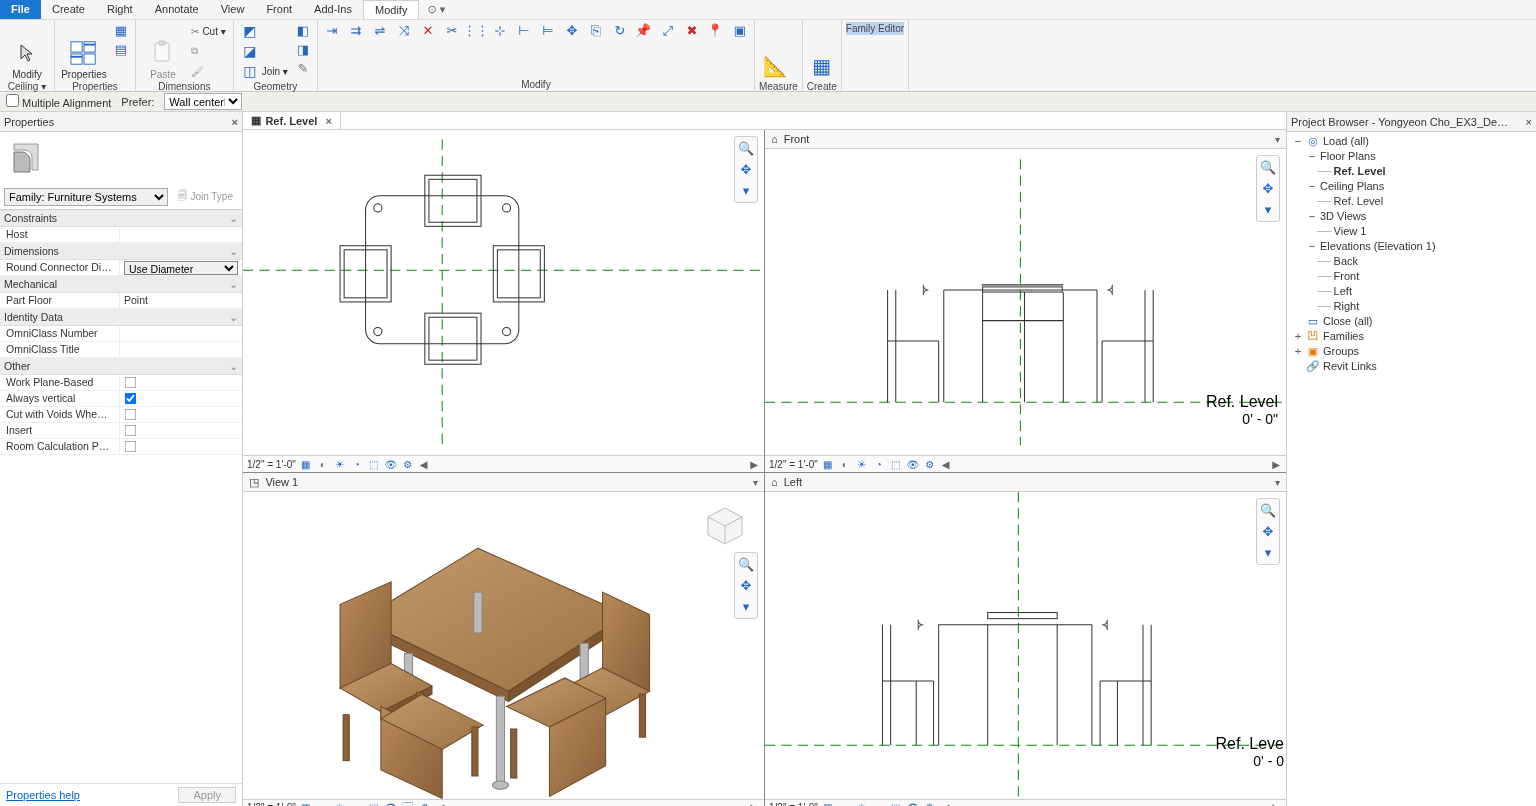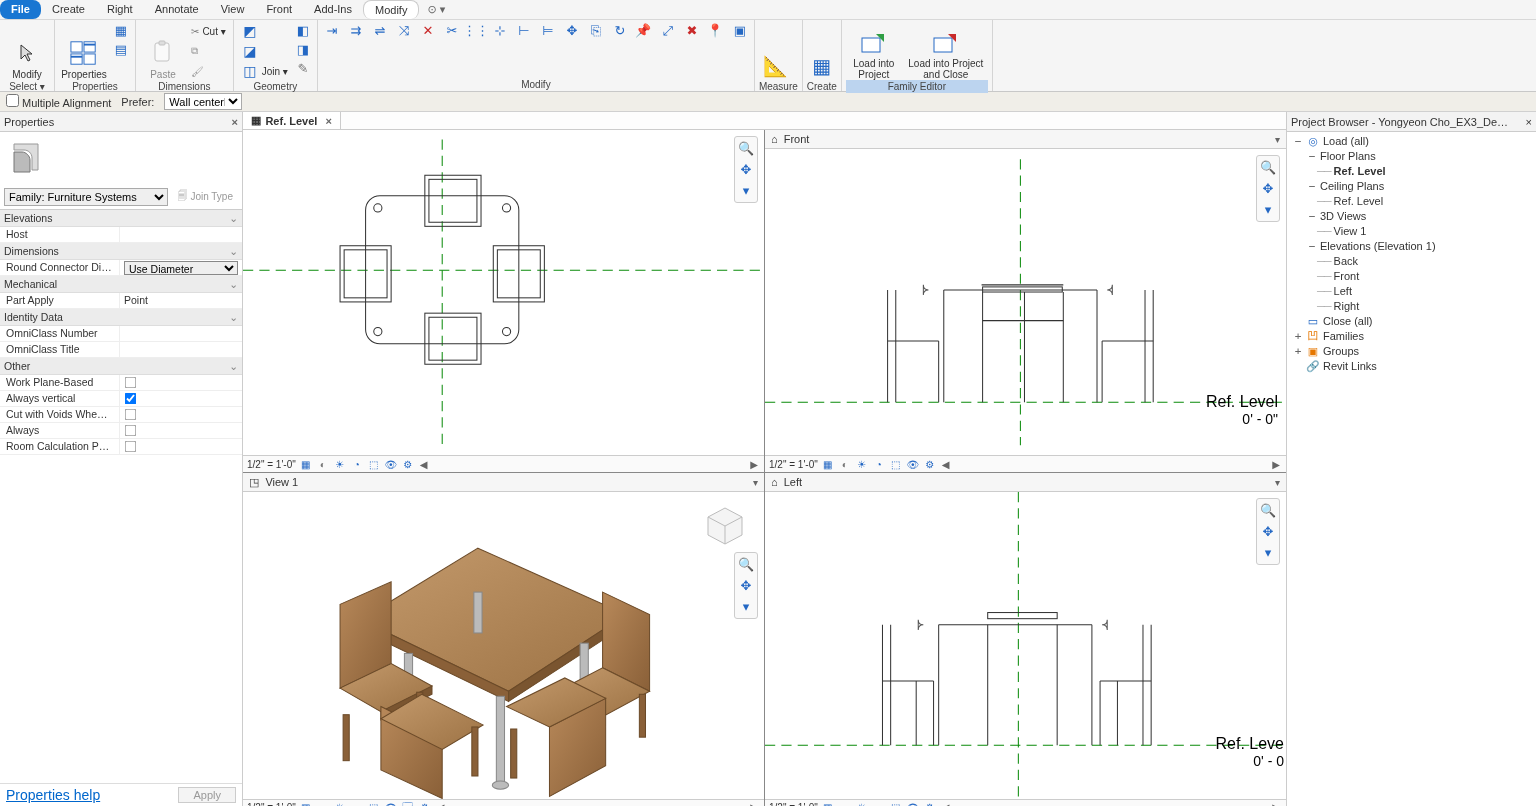--- a/index.html
+++ b/index.html
@@ -1,20 +1,20 @@
 <!DOCTYPE html>
 <html><head>
 <meta charset="utf-8">
 <style>
   * { box-sizing: border-box; margin: 0; padding: 0; }
   html, body { width: 1536px; height: 806px; font-family: "Segoe UI", Arial, sans-serif; font-size: 11px; color: #333; background: #f0f0f0; overflow: hidden; }
 
   
   .menubar { display: flex; align-items: stretch; height: 20px; background: #f5f5f5; border-bottom: 1px solid #d8d8d8; }
-  .menubar .tab { padding: 3px 11px; cursor: default; border-radius: 8px; }
+  .menubar .tab { padding: 3px 11px; cursor: default; }
   .menubar .tab.file { background: #1976d2; color: #fff; font-weight: 600; }
   .menubar .tab.active { background: #fff; border-top: 1px solid #ccc; border-left: 1px solid #ccc; border-right: 1px solid #ccc; }
   .menubar .dd { padding: 3px 8px; color: #666; }
 
   
   .ribbon { display: flex; height: 72px; background: #f5f5f5; border-bottom: 1px solid #c8c8c8; }
   .rgroup { display: flex; flex-direction: column; justify-content: space-between; border-right: 1px solid #d4d4d4; padding: 2px 4px 0 4px; }
   .rgroup .body { flex: 1; display: flex; align-items: flex-start; gap: 2px; }
   .rgroup .label { font-size: 10px; text-align: center; color: #444; padding: 1px 0; }
   .rgroup.family-editor .label { background: #bcd4ef; }
@@ -49,21 +49,21 @@
   .prop-selector .edit-type { font-size:10px; color:#999; border:1px solid transparent; padding:1px 4px; display:flex; gap:3px; align-items:center;}
   .prop-table { border-top:1px solid #ccc; }
   .prop-cat { background:#ececec; font-size:10.5px; padding:2px 4px; border-bottom:1px solid #ddd; display:flex; justify-content:space-between;}
   .prop-cat .chev { color:#888; }
   .prop-row { display:flex; border-bottom:1px solid #eee; height:16px; font-size:10.5px;}
   .prop-row .k { width:120px; padding:1px 6px; border-right:1px solid #eee; overflow:hidden; white-space:nowrap; text-overflow:ellipsis;}
   .prop-row .v { flex:1; padding:1px 4px; }
   .prop-row .v select { width:100%; font-size:10.5px; border:1px solid #888; height:14px;}
   .prop-row .v input[type=checkbox]{ transform:scale(0.9);}
   .prop-footer { margin-top:auto; display:flex; justify-content:space-between; align-items:center; padding:3px 6px; border-top:1px solid #ddd;}
-  .prop-footer a { color:#0066cc; font-size:14px; }
+  .prop-footer a { color:#0066cc; font-size:11px; }
   .prop-footer button { font-size:11px; padding:1px 14px; color:#999; border:1px solid #ccc; background:#f4f4f4;}
 
   
   .view-tabs-row { display:flex; height:20px; background:#fdfdfd; border-bottom:1px solid #ccc;}
   .view-tab { display:flex; align-items:center; gap:4px; padding:2px 8px; border-right:1px solid #ccc; font-size:11px;}
   .view-tab.active { background:#fff; font-weight:600;}
   .view-tab .tclose { color:#666; margin-left:4px;}
   .view-grid { flex:1; display:grid; grid-template-columns:1fr 1fr; grid-template-rows:1fr 1fr; gap:1px; background:#888;}
   .viewport { background:#fff; display:flex; flex-direction:column; position:relative;}
   .viewport .vhdr { height:19px; background:#f6f6f6; border-bottom:1px solid #ccc; display:flex; align-items:center; gap:6px; padding:0 6px; font-size:11px;}
@@ -122,21 +122,21 @@
     <div class="body">
       <div class="rbig">
         <div class="ic ic-grey">
           <svg width="22" height="22" viewBox="0 0 22 22">
               <path d="M5 3 L5 17 L9 13 L12 19 L14 18 L11 12 L16 12 Z" fill="#ddd" stroke="#333"></path>
             </svg>
         </div>
         <span>Modify</span>
       </div>
     </div>
-    <div class="label">Select ▾</div>
+    <div class="label">Ceiling ▾</div>
   </div>
 
   <div class="rgroup">
     <div class="body">
       <div class="rbig" style="width:50px">
         <div class="ic">
           <svg width="30" height="26" viewBox="0 0 30 26">
             <rect x="1" y="1" width="12" height="11" fill="#fff" stroke="#2468c4"></rect>
             <rect x="15" y="1" width="12" height="11" fill="#fff" stroke="#2468c4"></rect>
             <rect x="15" y="3" width="12" height="2" fill="#2468c4"></rect>
@@ -241,40 +241,20 @@
   <div class="rgroup">
     <div class="body">
       <div class="rbig" style="width:30px">
         <div class="ic ic-blue">▦</div>
       </div>
     </div>
     <div class="label">Create</div>
   </div>
 
   <div class="rgroup family-editor">
-    <div class="body">
-      <div class="rbig" style="width:56px">
-        <div class="ic">
-          <svg width="28" height="24" viewBox="0 0 28 24">
-              <rect x="2" y="8" width="18" height="14" fill="#fff" stroke="#2468c4"></rect>
-              <path d="M16 4 L24 4 L24 12 L20 8 Z" fill="#2f9e44"></path>
-            </svg>
-        </div>
-        <span style="line-height:11px">Load into Project</span>
-      </div>
-      <div class="rbig" style="width:84px">
-        <div class="ic">
-          <svg width="28" height="24" viewBox="0 0 28 24">
-              <rect x="2" y="8" width="18" height="14" fill="#fff" stroke="#2468c4"></rect>
-              <path d="M16 4 L24 4 L24 12 L20 8 Z" fill="#c92a2a"></path>
-            </svg>
-        </div>
-        <span style="line-height:11px">Load into Project and Close</span>
-      </div>
-    </div>
     <div class="label">Family Editor</div>
   </div>
 
 </div>
 
 <div class="optionsbar">
   <label><input type="checkbox" style=""> <span>Multiple Alignment</span></label>
   <span>Prefer:</span>
   <select><option>Wall centerline</option></select>
 </div>
@@ -294,41 +274,41 @@
     </div>
     <div class="prop-selector">
       <select><option>Family: Furniture Systems</option></select>
       <span class="edit-type">
           <span>🗐</span>
           <span>Join Type</span>
         </span>
     </div>
     <div class="prop-table">
       <div class="prop-cat">
-          <span>Elevations</span>
+          <span>Constraints</span>
           <span class="chev">⌄</span>
         </div>
       <div class="prop-row">
           <div class="k">Host</div>
           <div class="v"></div>
         </div>
       <div class="prop-cat">
           <span>Dimensions</span>
           <span class="chev">⌄</span>
         </div>
       <div class="prop-row">
           <div class="k">Round Connector Dimen...</div>
           <div class="v"><select><option>Use Diameter</option></select></div>
         </div>
       <div class="prop-cat">
           <span>Mechanical</span>
           <span class="chev">⌄</span>
         </div>
       <div class="prop-row">
-          <div class="k">Part Apply</div>
+          <div class="k">Part Floor</div>
           <div class="v">Point</div>
         </div>
       <div class="prop-cat">
           <span>Identity Data</span>
           <span class="chev">⌄</span>
         </div>
       <div class="prop-row">
           <div class="k">OmniClass Number</div>
           <div class="v"></div>
         </div>
@@ -346,21 +326,21 @@
         </div>
       <div class="prop-row">
           <div class="k">Always vertical</div>
           <div class="v"><input type="checkbox" checked="" style=""></div>
         </div>
       <div class="prop-row">
           <div class="k">Cut with Voids When Loa...</div>
           <div class="v"><input type="checkbox" style=""></div>
         </div>
       <div class="prop-row">
-          <div class="k">Always</div>
+          <div class="k">Insert</div>
           <div class="v"><input type="checkbox" style=""></div>
         </div>
       <div class="prop-row">
           <div class="k">Room Calculation Point</div>
           <div class="v"><input type="checkbox" style=""></div>
         </div>
     </div>
     <div class="prop-footer">
       <a href="#">Properties help</a>
       <button>Apply</button>

